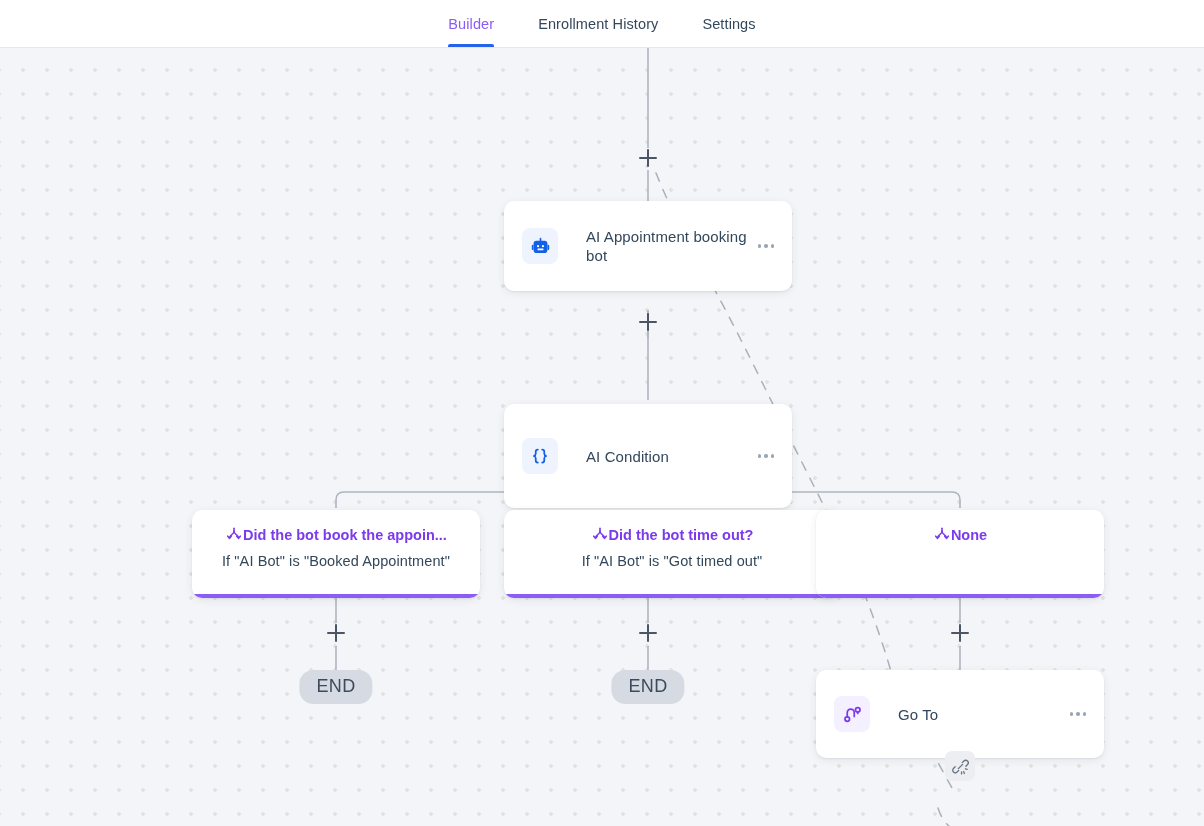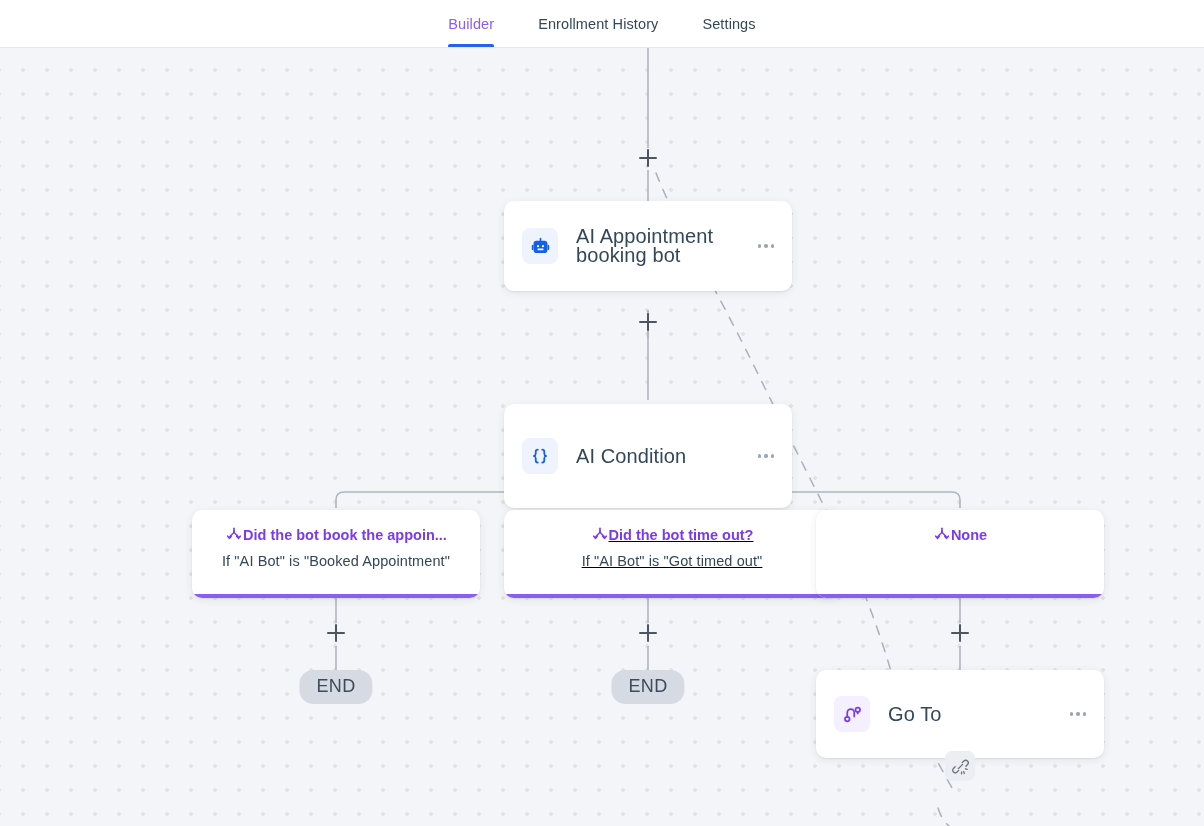--- a/index.html
+++ b/index.html
@@ -103,22 +103,22 @@
     display: flex;
     align-items: center;
     justify-content: center;
     flex: 0 0 auto;
     margin-left: 18px;
   }
   .node-icon.blue { background: #eef3fe; }
   .node-icon.violet { background: #f4f0ff; }
   .node-title {
     flex: 1 1 auto;
-    margin-left: 18px;
-    font-size: 20px;
+    margin-left: 28px;
+    font-size: 15px;
     color: #33475b;
     line-height: 19px;
     letter-spacing: 0.1px;
     padding-right: 8px;
   }
   .dots {
     flex: 0 0 auto;
     margin-right: 18px;
     display: flex;
     gap: 3px;
@@ -295,21 +295,21 @@
         <path d="M12 7c0 5 6 4 6 9"></path>
         <path d="M3.6 13.6 6 16.4 8.4 13.6"></path>
         <path d="M15.6 13.6 18 16.4 20.4 13.6"></path>
       </svg>
       <span>Did the bot book the appoin...</span>
     </div>
     <div class="branch-sub">If "AI Bot" is "Booked Appointment"</div>
     <div class="branch-bar"></div>
   </div>
 
-  <div class="branch" style="left:504px; top:462px; width:336px; height:88px;text-decoration:underline;">
+  <div class="branch" style="left:504px; top:462px; width:336px; height:88px;">
     <div class="branch-head">
       <svg width="18" height="18" viewBox="0 0 24 24" fill="none" stroke="#7c3aed" stroke-width="2.1" stroke-linecap="round" stroke-linejoin="round">
         <path d="M12 3v4"></path>
         <path d="M12 7C12 12 6 11 6 16"></path>
         <path d="M12 7c0 5 6 4 6 9"></path>
         <path d="M3.6 13.6 6 16.4 8.4 13.6"></path>
         <path d="M15.6 13.6 18 16.4 20.4 13.6"></path>
       </svg>
       <span>Did the bot time out?</span>
     </div>

